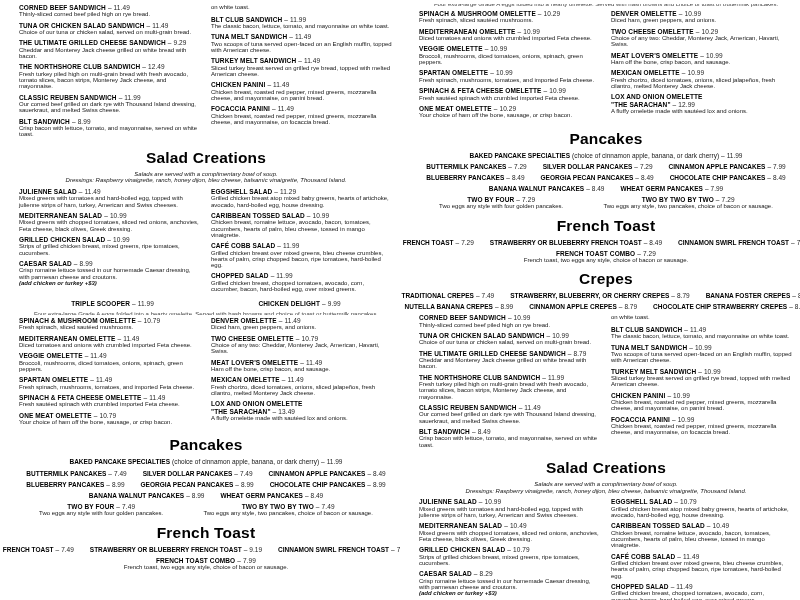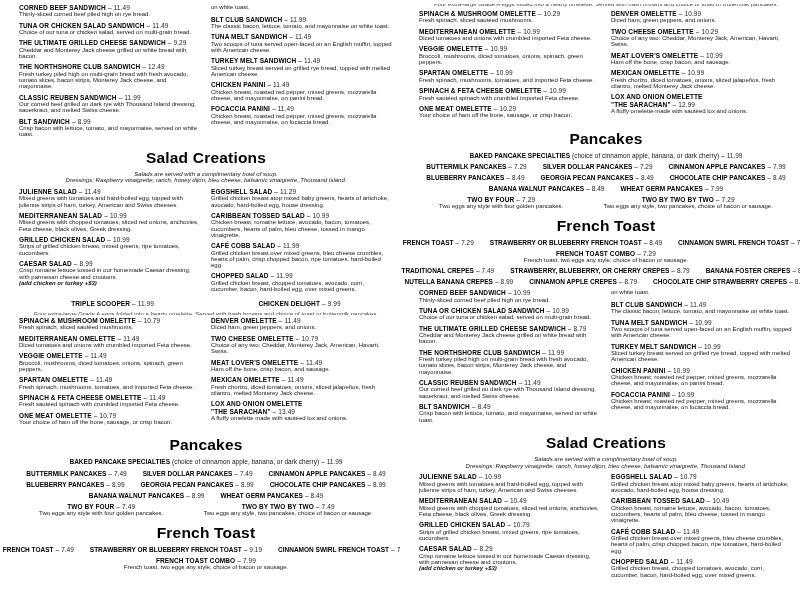--- a/index.html
+++ b/index.html
@@ -314,20 +314,21 @@
       <div class="heading">French Toast</div>
       <div class="rowline">
         <span class="rcell"><span class="m-nm">FRENCH TOAST</span><span class="m-sep">–</span><span class="m-price">7.29</span></span>
         <span class="rcell"><span class="m-nm">STRAWBERRY OR BLUEBERRY FRENCH TOAST</span><span class="m-sep">–</span><span class="m-price">8.49</span></span>
         <span class="rcell"><span class="m-nm">CINNAMON SWIRL FRENCH TOAST</span><span class="m-sep">–</span><span class="m-price">7.29</span></span>
       </div>
       <div class="feature-item">
         <div class="m-name"><span class="m-nm">FRENCH TOAST COMBO</span><span class="m-sep">–</span><span class="m-price">7.29</span></div>
         <div class="m-desc">French toast, two eggs any style, choice of bacon or sausage.</div>
       </div>
+      <div class="heading">Crepes</div>
       <div class="rowline">
         <span class="rcell"><span class="m-nm">TRADITIONAL CREPES</span><span class="m-sep">–</span><span class="m-price">7.49</span></span>
         <span class="rcell"><span class="m-nm">STRAWBERRY, BLUEBERRY, OR CHERRY CREPES</span><span class="m-sep">–</span><span class="m-price">8.79</span></span>
         <span class="rcell"><span class="m-nm">BANANA FOSTER CREPES</span><span class="m-sep">–</span><span class="m-price">8.19</span></span>
       </div>
       <div class="rowline">
         <span class="rcell"><span class="m-nm">NUTELLA BANANA CREPES</span><span class="m-sep">–</span><span class="m-price">8.99</span></span>
         <span class="rcell"><span class="m-nm">CINNAMON APPLE CREPES</span><span class="m-sep">–</span><span class="m-price">8.79</span></span>
         <span class="rcell"><span class="m-nm">CHOCOLATE CHIP STRAWBERRY CREPES</span><span class="m-sep">–</span><span class="m-price">8.99</span></span>
       </div>

